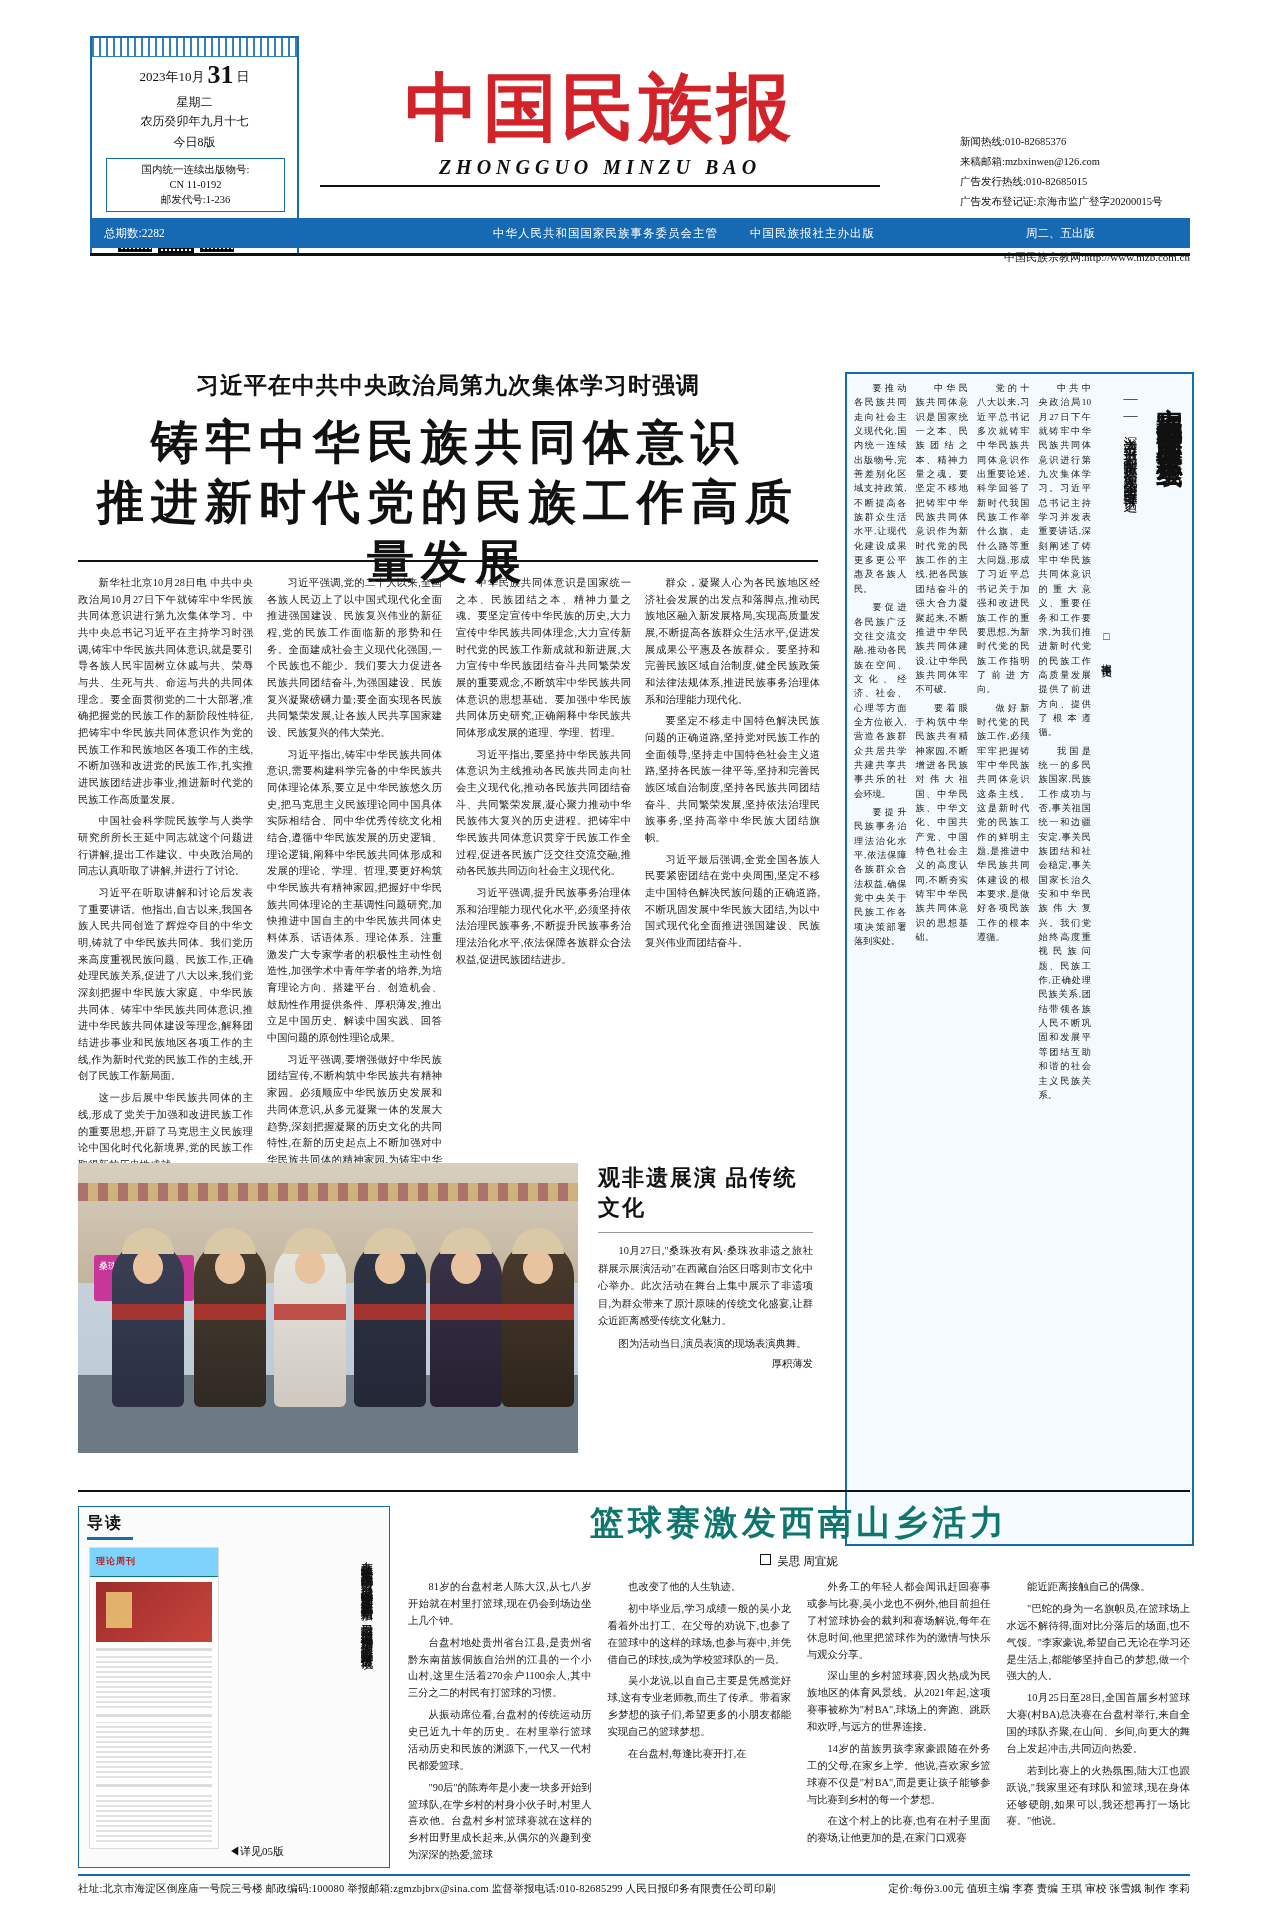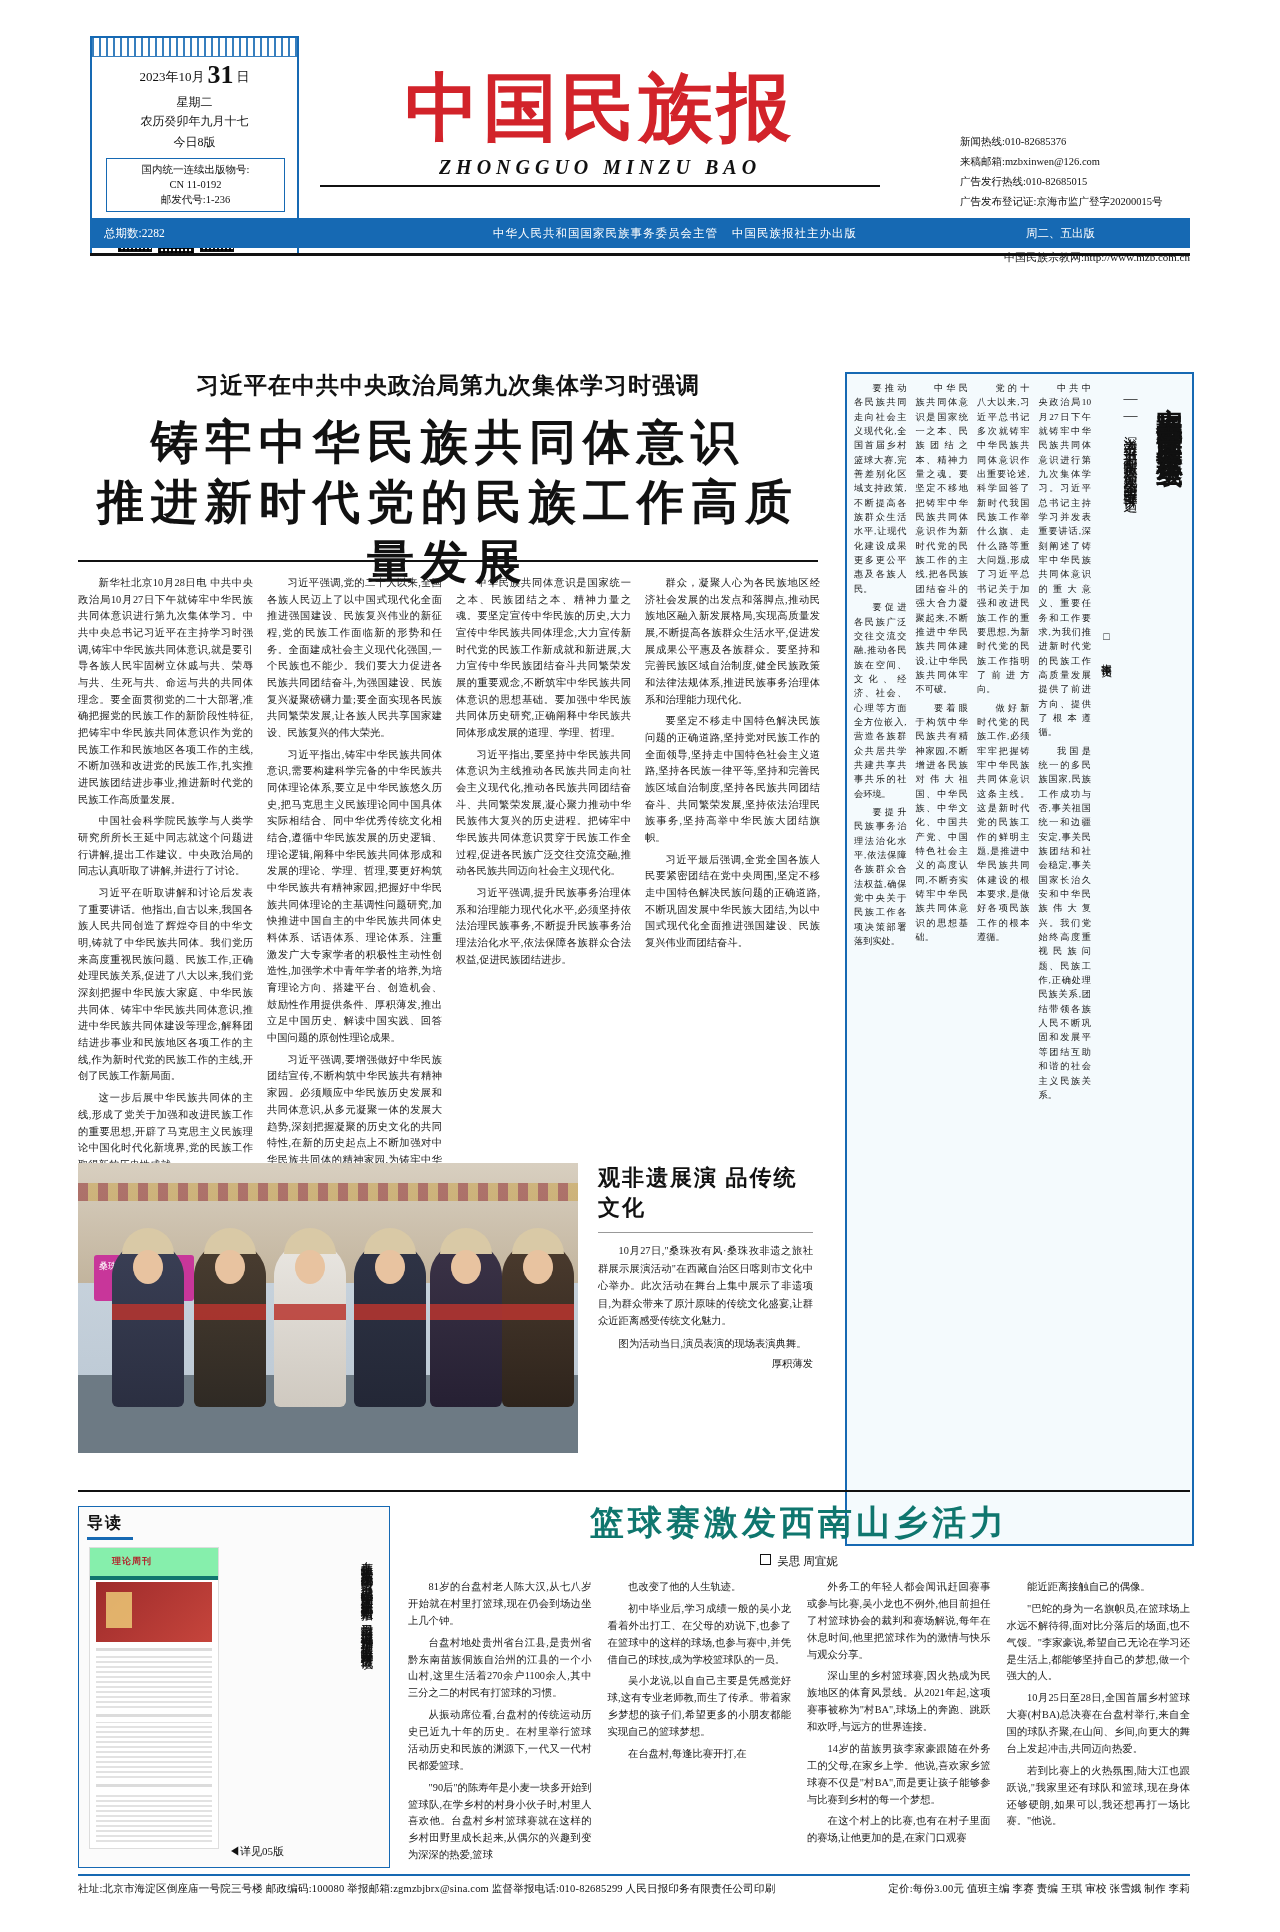--- a/index.html
+++ b/index.html
@@ -37,21 +37,21 @@
   .mh-title .py{margin-top:12px;font-family:"Liberation Serif",serif;font-style:italic;font-weight:bold;
       font-size:20px;letter-spacing:5px;color:#111;}
   .mh-title .rule{margin-top:6px;height:2px;background:#111;}
 
   .mh-contact{position:absolute;right:0;top:96px;width:230px;font-size:10.5px;line-height:1.9;text-align:left;color:#111;}
 
   .mh-bluebar{position:absolute;left:0;top:182px;width:1100px;height:30px;background:#1669b3;color:#fff;
       font-size:11.5px;display:flex;align-items:center;}
   .mh-bluebar .l{width:210px;padding-left:14px;}
   .mh-bluebar .c{flex:1;text-align:center;letter-spacing:1px;}
-  .mh-bluebar .c span{margin-left:10px;}
+  .mh-bluebar .c span{margin-left:28px;}
   .mh-bluebar .r{width:150px;text-align:left;padding-right:14px;}
   .mh-web{position:absolute;left:0;top:214px;width:1100px;text-align:right;font-size:11px;color:#111;}
 
   .rule-thick{position:absolute;left:90px;top:253px;width:1100px;height:3px;background:#111;}
 
   
   .lead{position:absolute;left:78px;top:370px;width:740px;}
   .lead .kicker{font-size:23px;font-weight:bold;letter-spacing:1px;text-align:center;color:#111;}
   .lead .h1{font-size:47px;font-weight:bold;letter-spacing:7px;text-align:center;margin-top:11px;line-height:1.28;color:#111;}
   .lead .h1 .l2{display:block;}
@@ -109,21 +109,21 @@
   .cap .by{font-size:10.3px;text-align:right;margin-top:4px;}
 
   
   .hr-bottom{position:absolute;left:78px;top:1490px;width:1112px;height:2px;background:#111;}
 
   
   .guide{position:absolute;left:78px;top:1506px;width:310px;height:360px;border:1px solid #1669b3;background:#fbfbfb;}
   .guide .hd{position:absolute;left:8px;top:6px;font-size:16px;font-weight:bold;color:#111;letter-spacing:2px;}
   .guide .hd:after{content:"";position:absolute;left:0;top:24px;width:46px;height:3px;background:#1669b3;}
   .guide .thumb{position:absolute;left:10px;top:40px;width:128px;height:300px;background:#fff;border:1px solid #ddd;overflow:hidden;}
-  .guide .thumb .mast{position:absolute;left:0;top:0;width:100%;height:28px;background:#86efac;border-bottom:4px solid #0f766e;padding-left:16px;}
+  .guide .thumb .mast{position:absolute;left:0;top:0;width:100%;height:28px;background:#7dd3fc;border-bottom:1px solid #0f766e;}
   .guide .thumb .mast b{font-size:9px;color:#b0262c;display:block;padding:7px 0 0 6px;letter-spacing:1px;}
   .guide .thumb .ph{position:absolute;left:6px;top:34px;width:116px;height:60px;background:linear-gradient(135deg,#9e2b2b,#c6453c);}
   .guide .thumb .ph:after{content:"";position:absolute;left:10px;top:10px;width:26px;height:36px;background:#f0d27a;opacity:.8;}
   .guide .thumb .ln{position:absolute;left:6px;width:116px;height:3px;background:#dcdcdc;}
   .guide .thumb .blk{position:absolute;left:6px;width:116px;background:
       repeating-linear-gradient(0deg,#e2e2e2 0 2px,#fff 2px 5px);}
   .guide .txt{position:absolute;left:150px;top:44px;width:150px;height:290px;
       writing-mode:vertical-rl;font-size:12.5px;line-height:2.0;letter-spacing:1px;color:#111;text-align:justify;}
   .guide .more{position:absolute;left:150px;bottom:8px;font-size:11px;color:#111;}
 
@@ -240,21 +240,21 @@
         </div>
         <div class="c">
           <p>党的十八大以来,习近平总书记多次就铸牢中华民族共同体意识作出重要论述,科学回答了新时代我国民族工作举什么旗、走什么路等重大问题,形成了习近平总书记关于加强和改进民族工作的重要思想,为新时代党的民族工作指明了前进方向。</p>
           <p>做好新时代党的民族工作,必须牢牢把握铸牢中华民族共同体意识这条主线。这是新时代党的民族工作的鲜明主题,是推进中华民族共同体建设的根本要求,是做好各项民族工作的根本遵循。</p>
         </div>
         <div class="c">
           <p>中华民族共同体意识是国家统一之本、民族团结之本、精神力量之魂。要坚定不移地把铸牢中华民族共同体意识作为新时代党的民族工作的主线,把各民族团结奋斗的强大合力凝聚起来,不断推进中华民族共同体建设,让中华民族共同体牢不可破。</p>
           <p>要着眼于构筑中华民族共有精神家园,不断增进各民族对伟大祖国、中华民族、中华文化、中国共产党、中国特色社会主义的高度认同,不断夯实铸牢中华民族共同体意识的思想基础。</p>
         </div>
         <div class="c">
-          <p>要推动各民族共同走向社会主义现代化,全国首届乡村篮球大赛,完善差别化区域支持政策,不断提高各族群众生活水平,让现代化建设成果更多更公平惠及各族人民。</p>
+          <p>要推动各民族共同走向社会主义现代化,国内统一连续出版物号,完善差别化区域支持政策,不断提高各族群众生活水平,让现代化建设成果更多更公平惠及各族人民。</p>
           <p>要促进各民族广泛交往交流交融,推动各民族在空间、文化、经济、社会、心理等方面全方位嵌入,营造各族群众共居共学共建共享共事共乐的社会环境。</p>
           <p>要提升民族事务治理法治化水平,依法保障各族群众合法权益,确保党中央关于民族工作各项决策部署落到实处。</p>
         </div>
       </div>
     </div>
   </div>
 
   <div class="photo">
     <div class="sky"></div>
     <div class="bld"></div>

